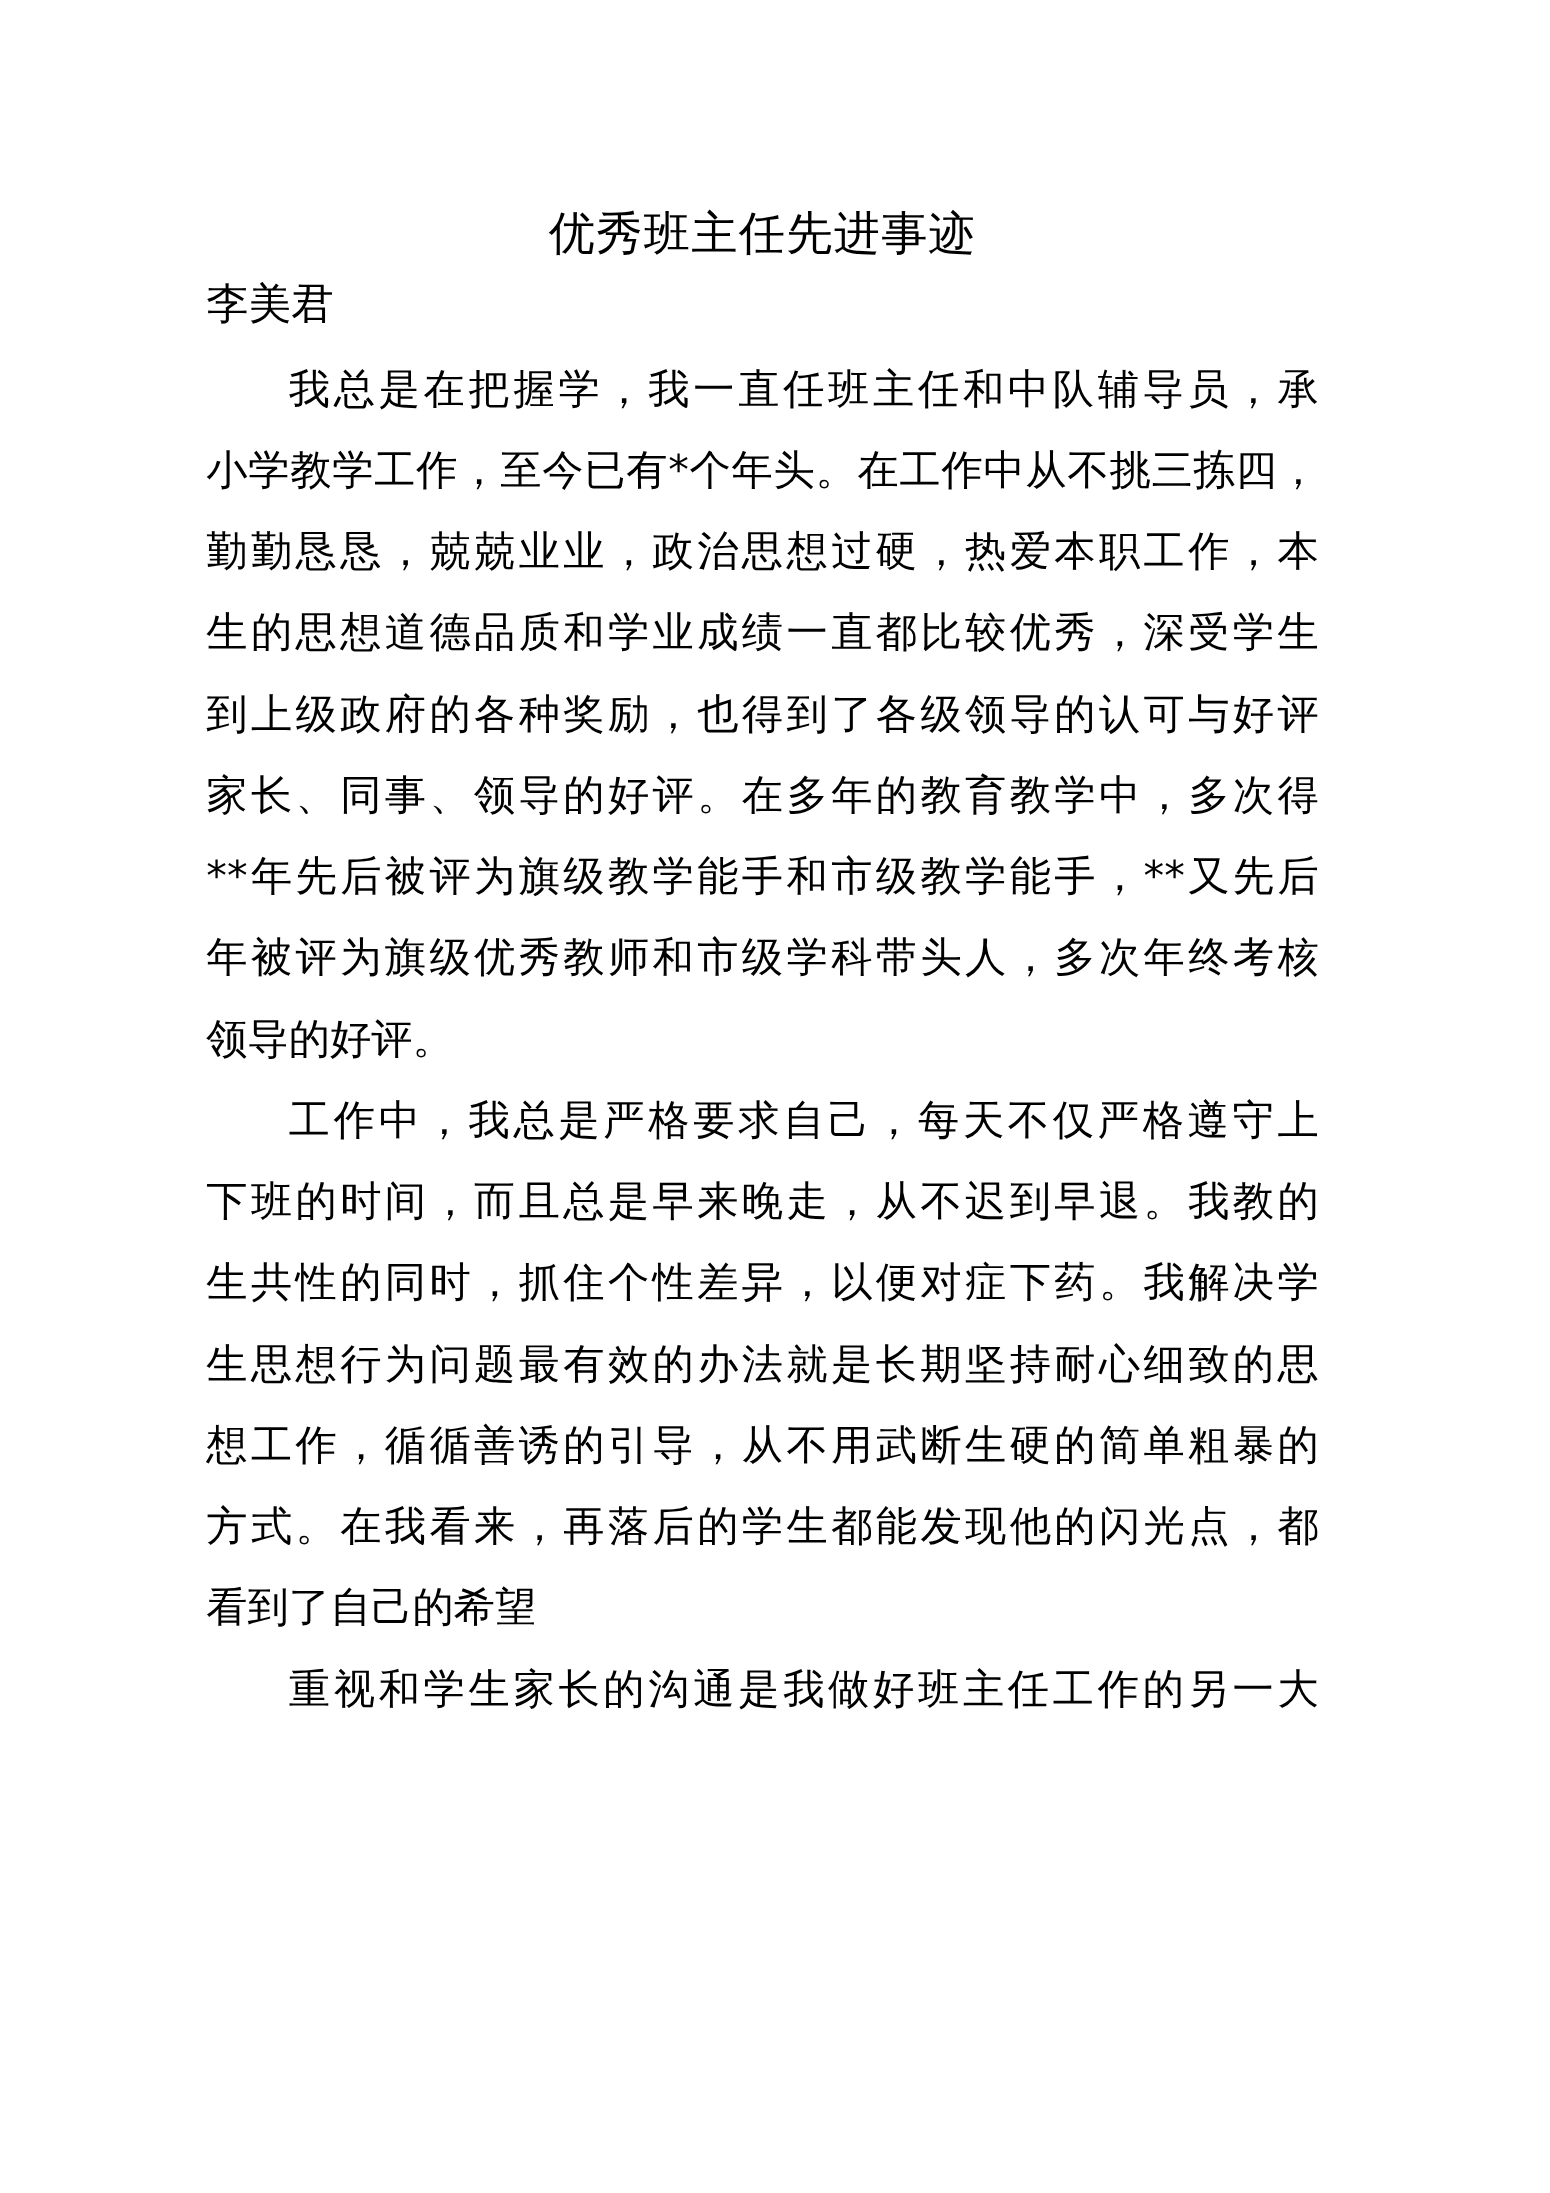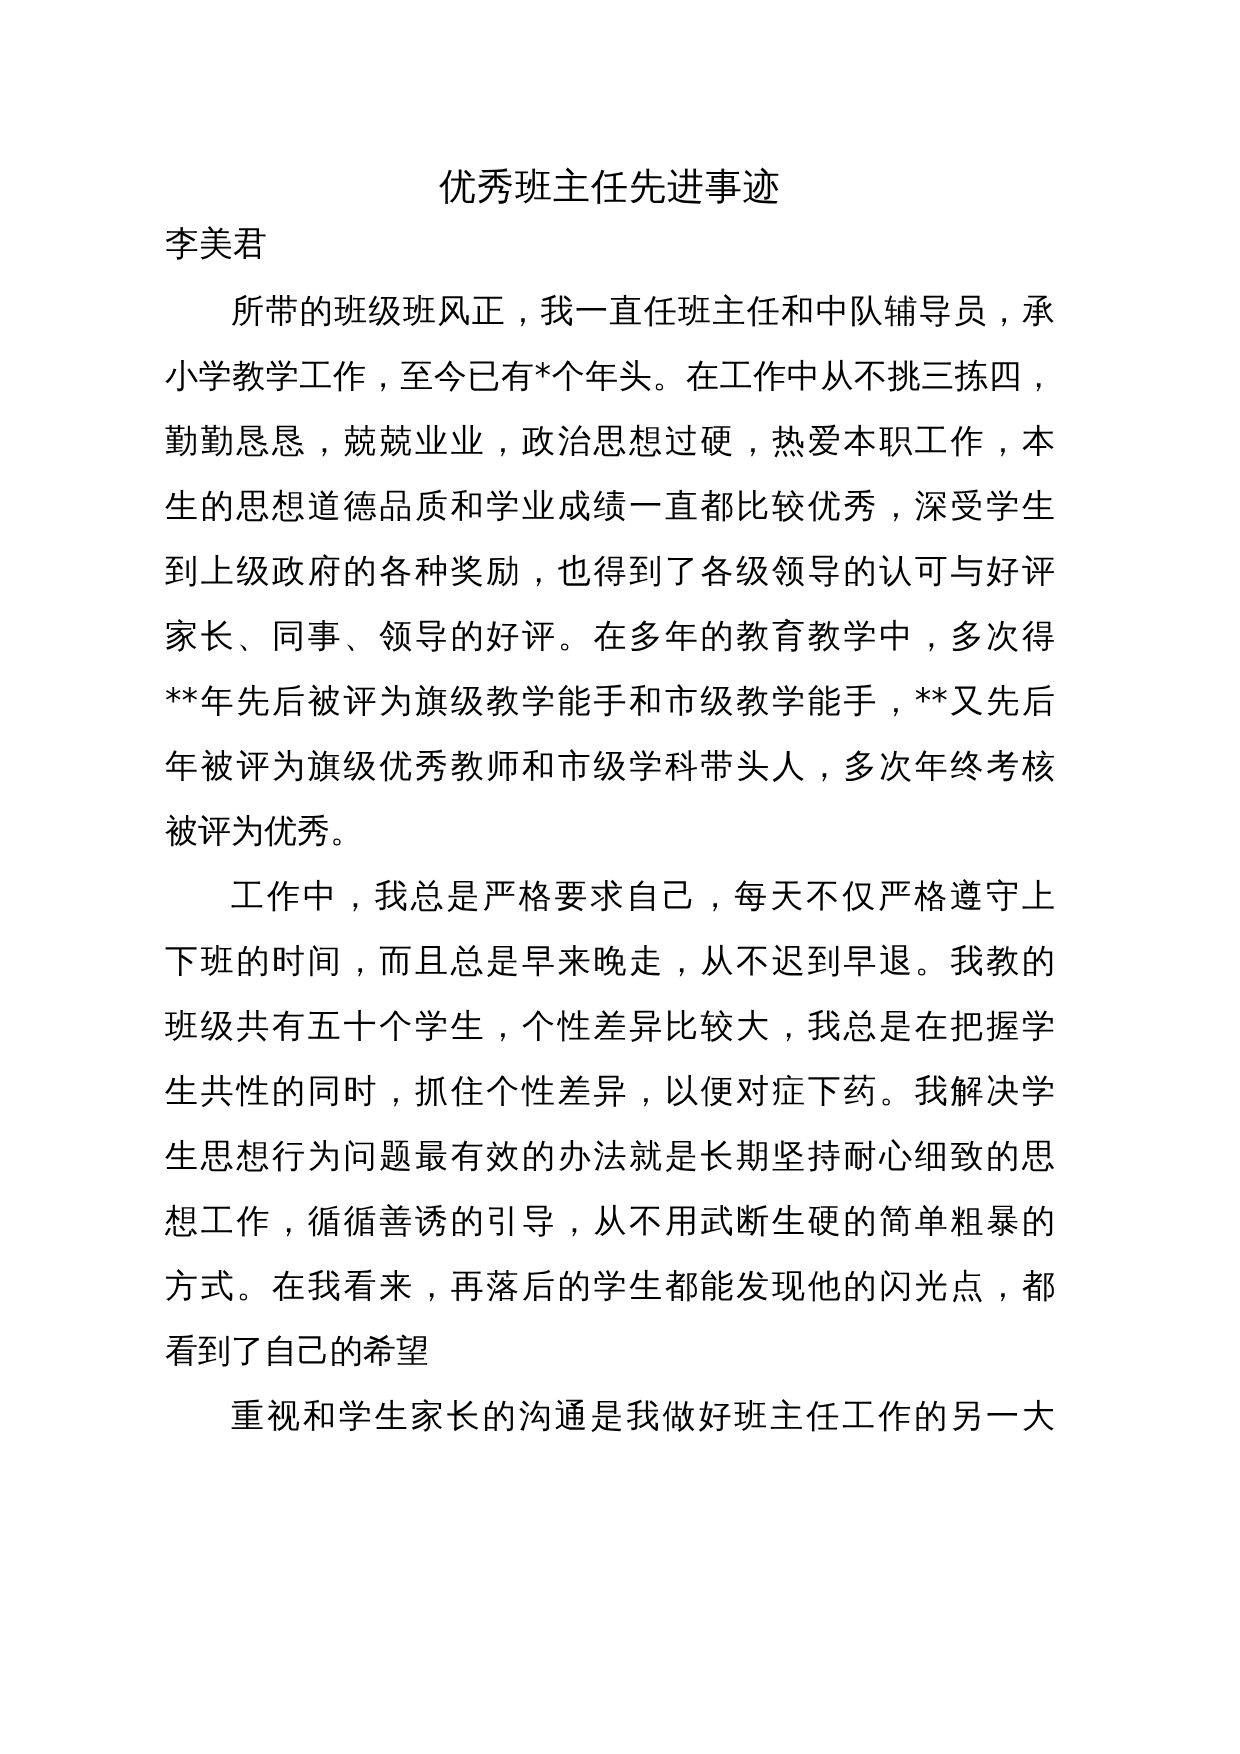--- a/index.html
+++ b/index.html
@@ -63,34 +63,33 @@
 </style>
 </head>
 <body>
 
 <div class="page">
   <div class="content">
     <h1 class="doc-title">优秀班主任先进事迹</h1>
     <div class="doc-author">李美君</div>
     <div class="doc-body">
         <div class="paragraph">
-          <div class="line indent">所带的班级班风正，我一直任班主任和中队辅导员，承</div>
+          <div class="line indent">我总是在把握学，我一直任班主任和中队辅导员，承</div>
           <div class="line">小学教学工作，至今已有*个年头。在工作中从不挑三拣四，</div>
           <div class="line">勤勤恳恳，兢兢业业，政治思想过硬，热爱本职工作，本</div>
           <div class="line">生的思想道德品质和学业成绩一直都比较优秀，深受学生</div>
           <div class="line">到上级政府的各种奖励，也得到了各级领导的认可与好评</div>
           <div class="line">家长、同事、领导的好评。在多年的教育教学中，多次得</div>
           <div class="line">**年先后被评为旗级教学能手和市级教学能手，**又先后</div>
           <div class="line">年被评为旗级优秀教师和市级学科带头人，多次年终考核</div>
-          <div class="line no-just">被评为优秀。</div>
+          <div class="line no-just">领导的好评。</div>
         </div>
         <div class="paragraph">
           <div class="line indent">工作中，我总是严格要求自己，每天不仅严格遵守上</div>
           <div class="line">下班的时间，而且总是早来晚走，从不迟到早退。我教的</div>
-          <div class="line">班级共有五十个学生，个性差异比较大，我总是在把握学</div>
           <div class="line">生共性的同时，抓住个性差异，以便对症下药。我解决学</div>
           <div class="line">生思想行为问题最有效的办法就是长期坚持耐心细致的思</div>
           <div class="line">想工作，循循善诱的引导，从不用武断生硬的简单粗暴的</div>
           <div class="line">方式。在我看来，再落后的学生都能发现他的闪光点，都</div>
           <div class="line no-just">看到了自己的希望</div>
         </div>
         <div class="paragraph">
           <div class="line indent">重视和学生家长的沟通是我做好班主任工作的另一大</div>
         </div>
       </div>

